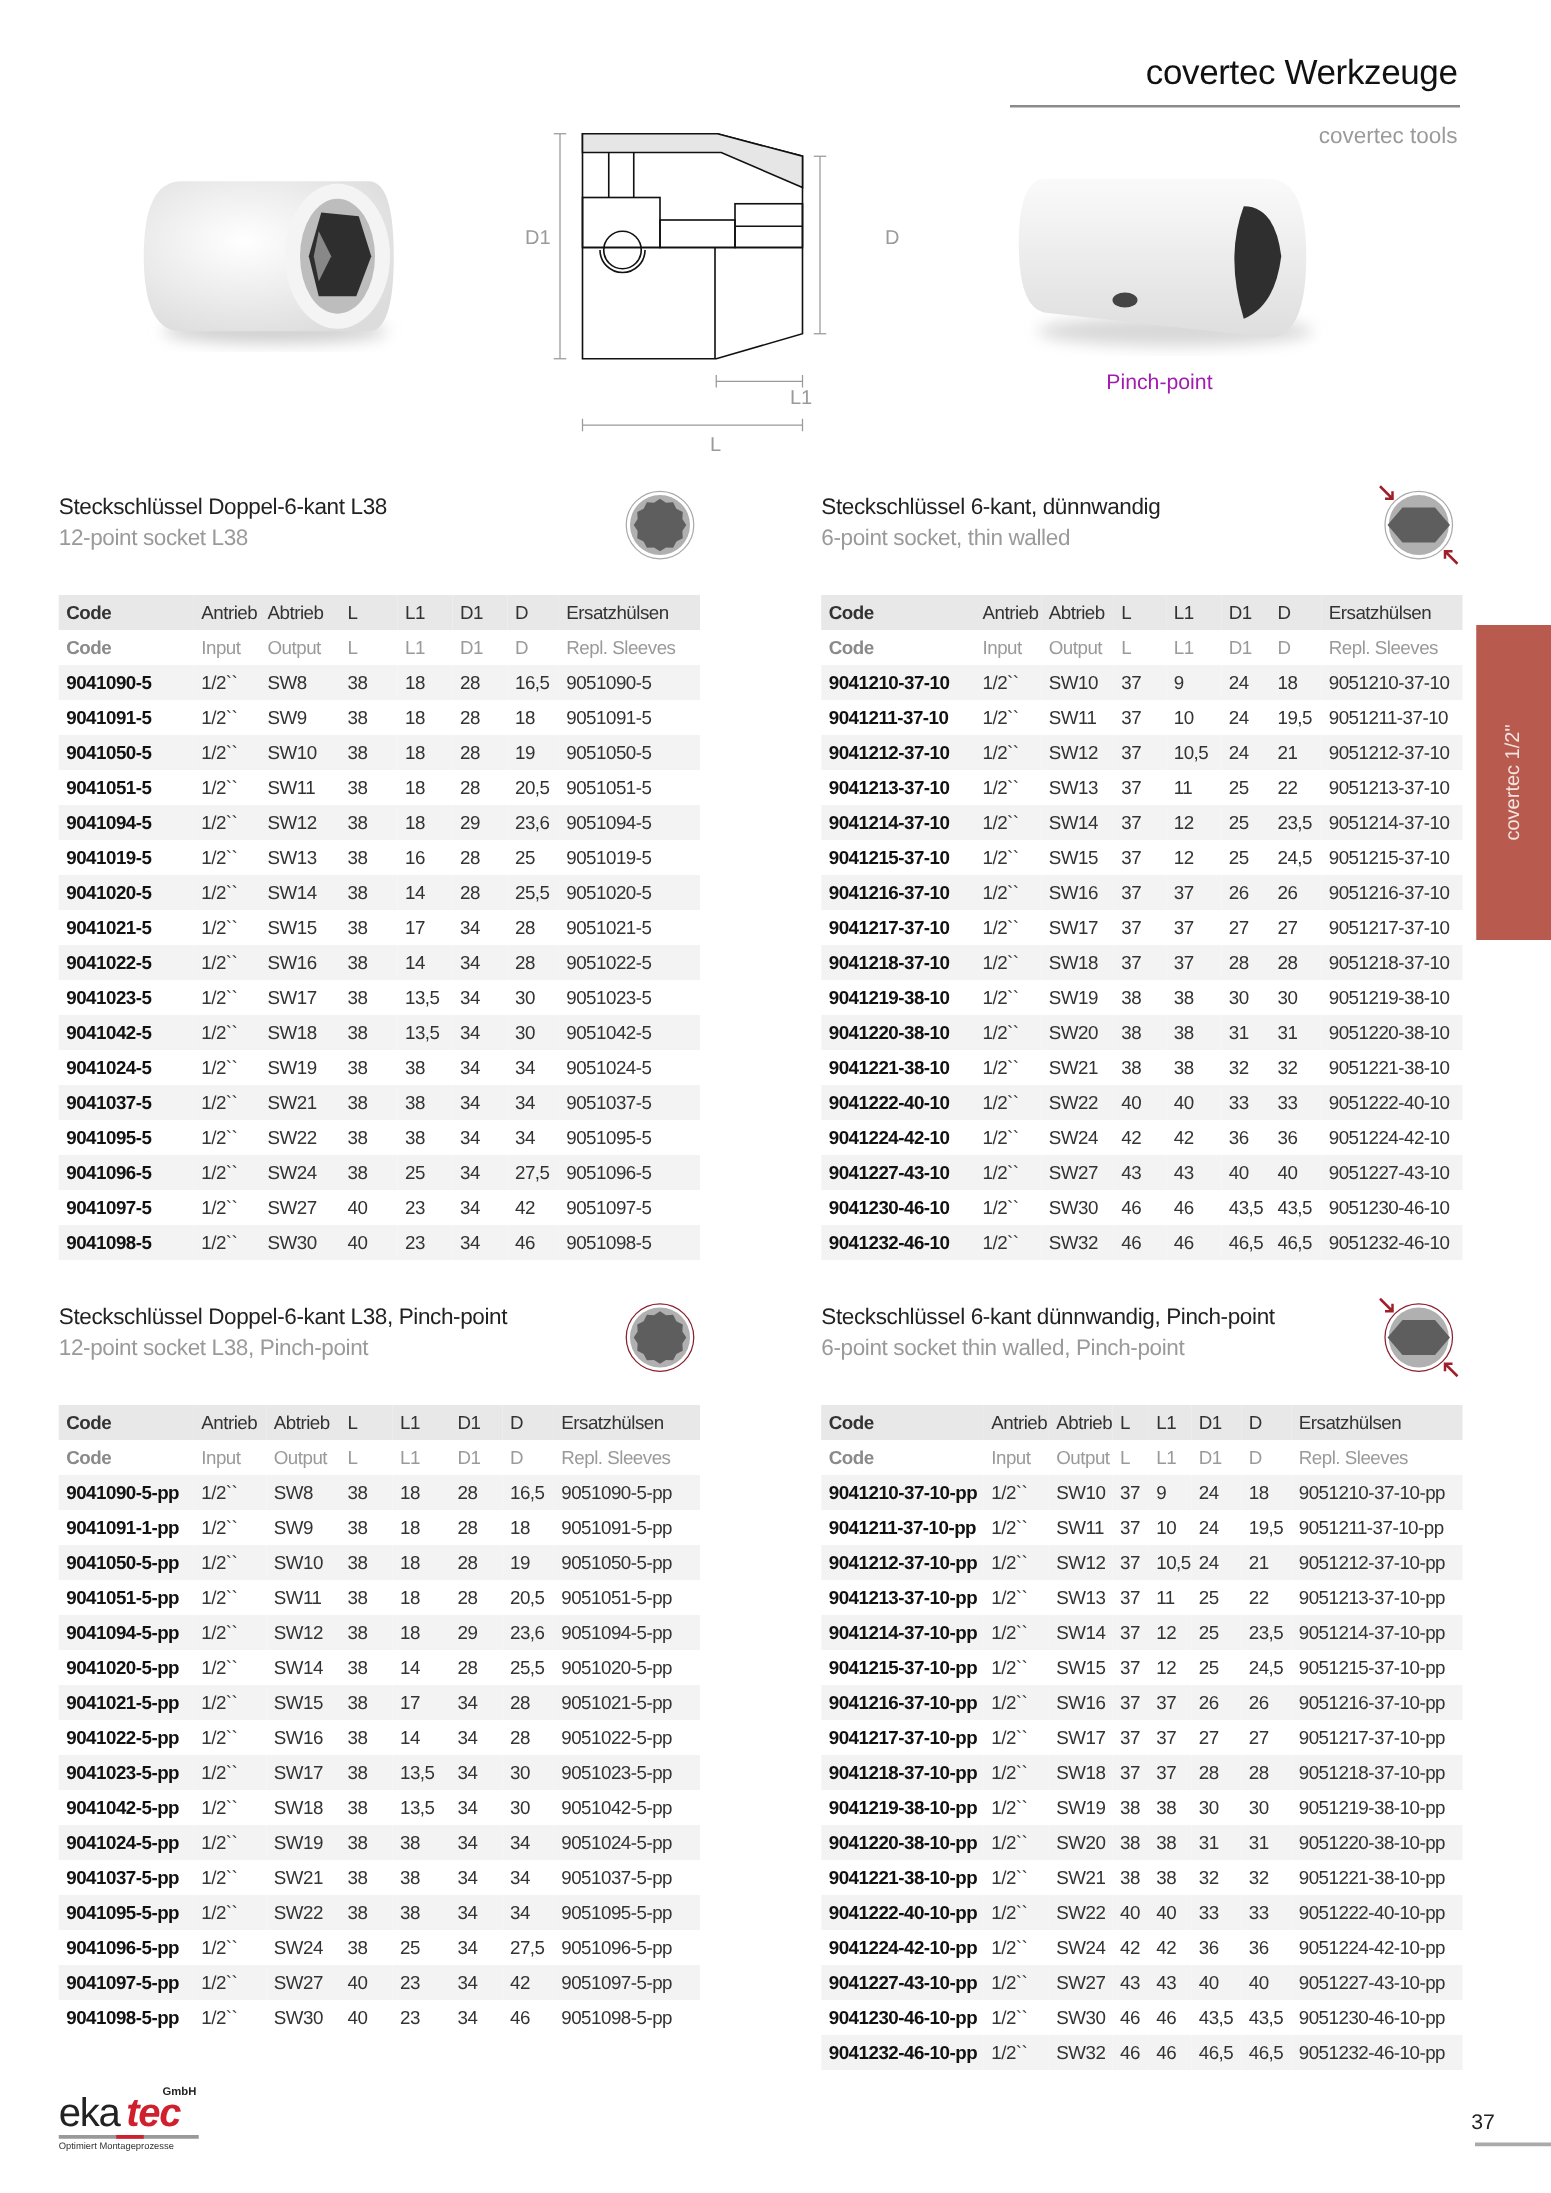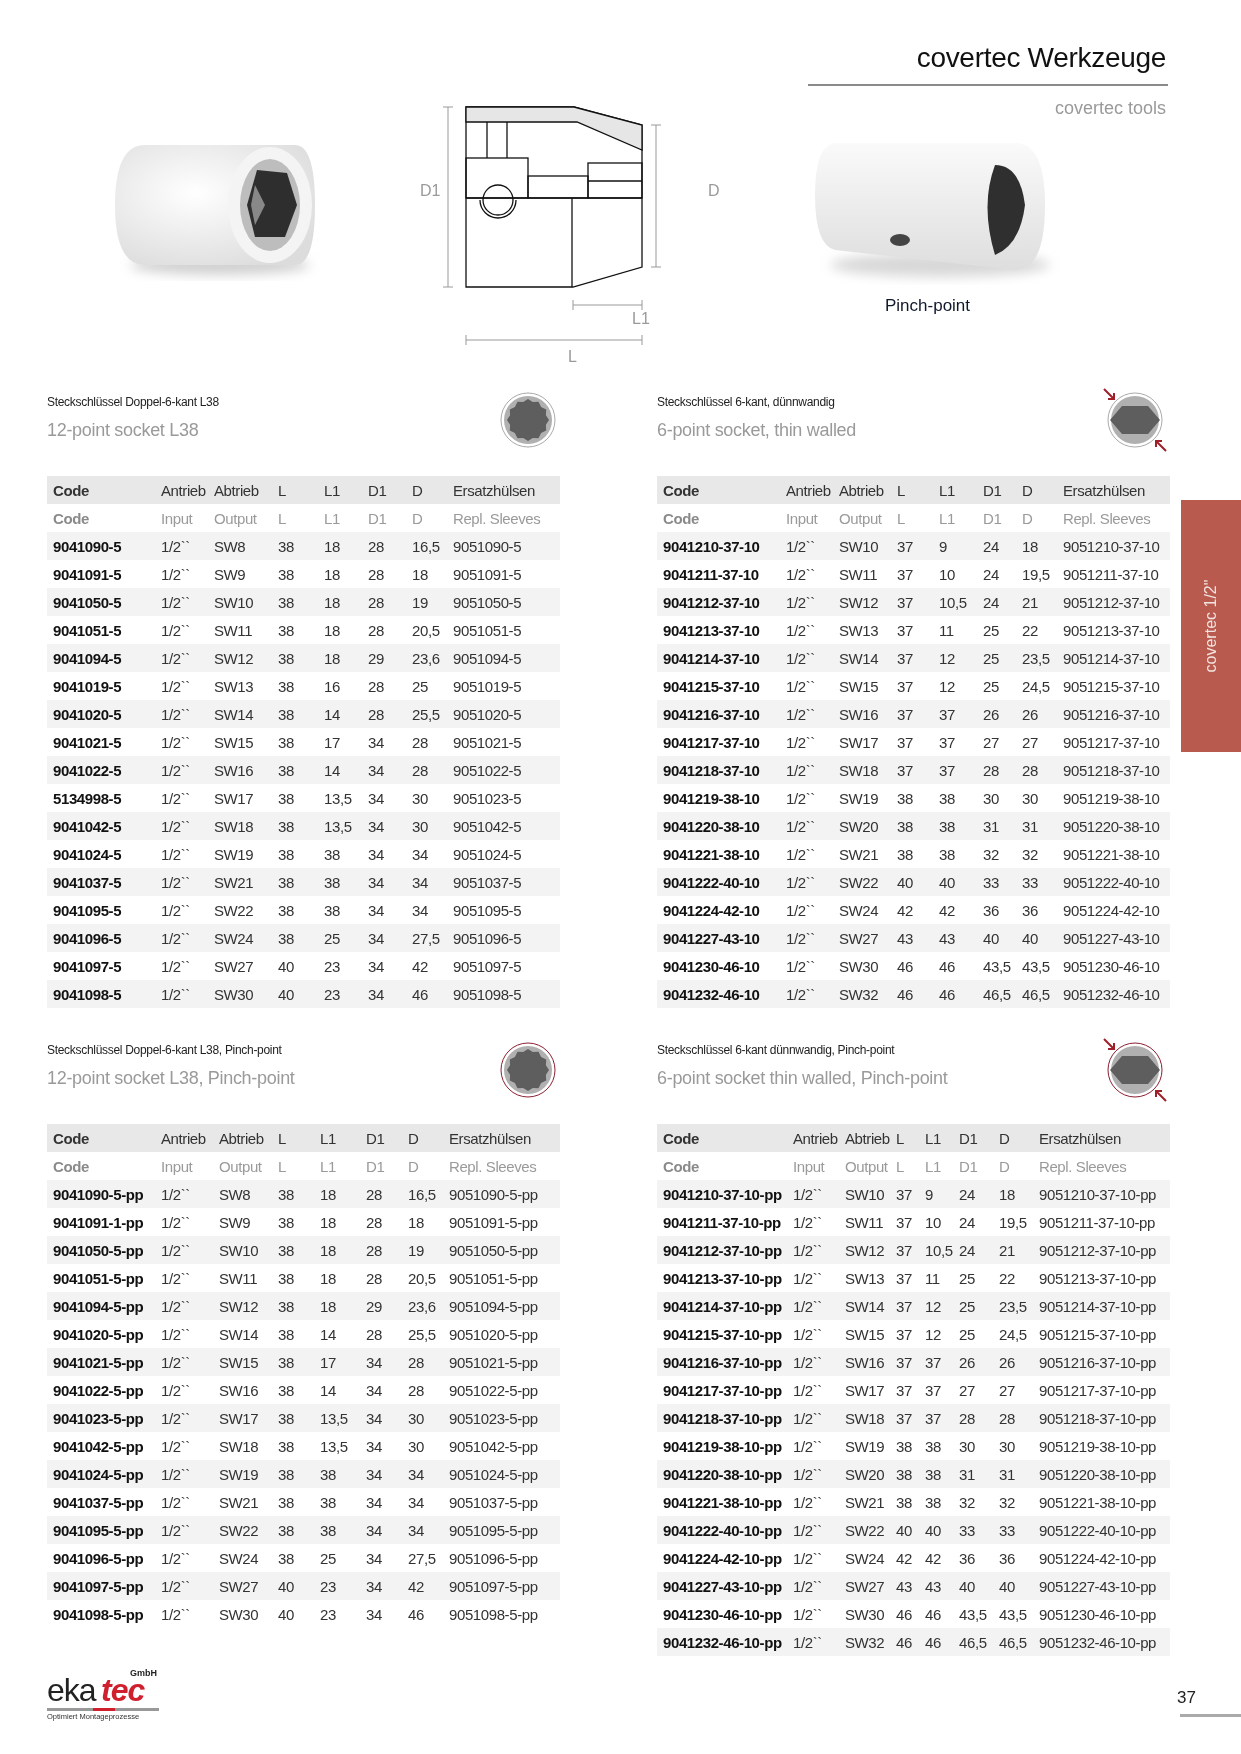--- a/index.html
+++ b/index.html
@@ -7,36 +7,36 @@
          font-family:"Liberation Sans", sans-serif; color:#222; }
   .abs { position:absolute; }
   .hdr-title { right:75px; top:42px; font-size:28px; color:#111; letter-spacing:-0.3px; }
   .hdr-line { left:808px; top:84px; width:360px; height:2px; background:#8a8a8a; }
   .hdr-sub { right:75px; top:98px; font-size:18px; color:#9a9a9a; }
 
   .side-tab { left:1181px; top:500px; width:60px; height:252px; background:#b85a4e; }
   .side-tab span { position:absolute; left:50%; top:50%; transform:translate(-50%,-50%) rotate(-90deg);
                    white-space:nowrap; color:#f2e4e1; font-size:16px; }
 
-  .sec-title { font-size:12px; color:#222; letter-spacing:-0.3px; }
+  .sec-title { font-size:18px; color:#222; letter-spacing:-0.3px; }
   .sec-sub { font-size:18px; color:#9a9a9a; letter-spacing:-0.3px; }
 
   table.spec { position:absolute; border-collapse:collapse; font-size:15px; }
   table.spec td { height:28px; padding:0 0 0 6px; white-space:nowrap; color:#333; letter-spacing:-0.4px; }
   table.spec tr.h1 td { background:#e8e8e8; color:#333; }
   table.spec tr.h2 td { background:#fff; color:#9a9a9a; }
   table.spec tr.h1 td.code, table.spec tr.h2 td.code { font-weight:bold; }
   table.spec tr.h2 td.code { color:#8a8a8a; }
   table.spec tr.row:nth-child(odd) td { background:#f3f3f3; }
   table.spec tr.row td.code { font-weight:bold; color:#111; }
 
   .logo-wrap { left:47px; top:1668px; width:120px; height:52px; }
   .page-num { left:1177px; top:1688px; font-size:17px; color:#222; }
   .page-line { left:1180px; top:1714px; width:61px; height:3px; background:#aaa; }
-  .caption { font-size:17px; color:#0f172a; }
+  .caption { font-size:17px; color:#a21caf; }
   .dimlbl { font-size:16px; color:#9a9a9a; }
 </style>
 </head>
 <body>
 
 <div class="abs hdr-title">covertec Werkzeuge</div>
 <div class="abs hdr-line"></div>
 <div class="abs hdr-sub">covertec tools</div>
 
 <div class="abs side-tab">
@@ -262,21 +262,21 @@
         <td class="code">9041022-5</td>
         <td>1/2``</td>
         <td>SW16</td>
         <td>38</td>
         <td>14</td>
         <td>34</td>
         <td>28</td>
         <td>9051022-5</td>
       </tr>
       <tr class="row">
-        <td class="code">5134998-5</td>
+        <td class="code">9041023-5</td>
         <td>1/2``</td>
         <td>SW17</td>
         <td>38</td>
         <td>13,5</td>
         <td>34</td>
         <td>30</td>
         <td>9051023-5</td>
       </tr>
       <tr class="row">
         <td class="code">9041042-5</td>

